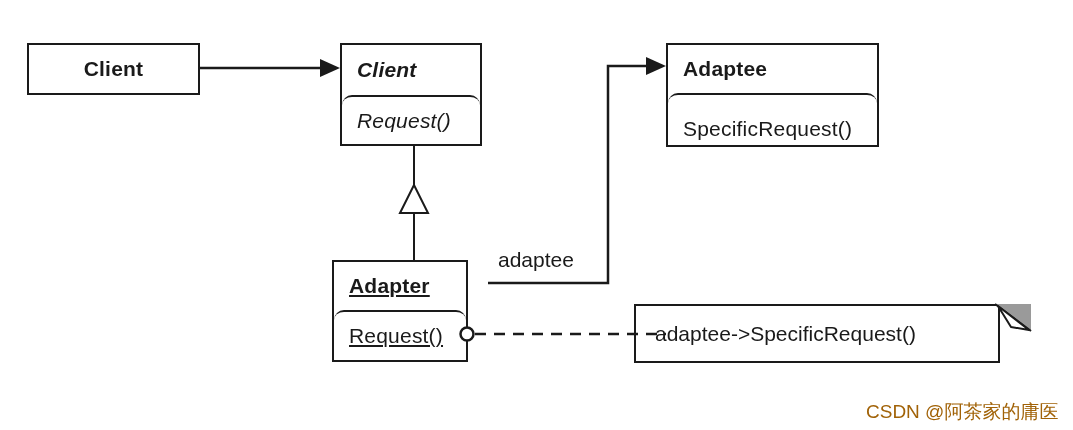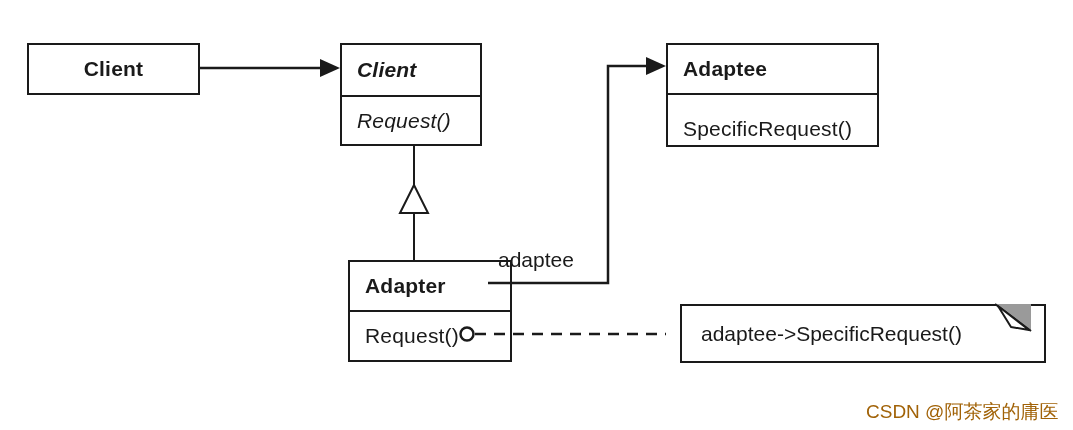--- a/index.html
+++ b/index.html
@@ -24,21 +24,21 @@
   }
   .compartment {
     box-sizing: border-box;
     display: flex;
     align-items: center;
     padding-left: 15px;
     font-size: 21px;
     letter-spacing: 0.2px;
     white-space: nowrap;
   }
-  .compartment.divided { border-top: 2px solid #1a1a1a; }
+  .compartment.divided { border-top: 2px solid #1a1a1a; border-radius: 10px; }
   .compartment.centered { justify-content: center; padding-left: 0; }
   .cls-name { font-weight: bold; }
   .italic { font-style: italic; }
   .note-box {
     position: absolute;
     box-sizing: border-box;
     border: 2px solid #1a1a1a;
     background: #ffffff;
     display: flex;
     align-items: center;
@@ -78,26 +78,26 @@
   <div class="uml-class" style="left:340px; top:43px; width:142px; height:103px;">
     <div class="compartment cls-name italic" style="height:50px;">Client</div>
     <div class="compartment divided italic" style="height:49px;">Request()</div>
   </div>
 
   <div class="uml-class" style="left:666px; top:43px; width:213px; height:104px;">
     <div class="compartment cls-name" style="height:48px;">Adaptee</div>
     <div class="compartment divided" style="height:69px;">SpecificRequest()</div>
   </div>
 
-  <div class="uml-class" style="left:348px; top:260px; width:164px; height:102px;">
+  <div class="uml-class" style="left:332px; top:260px; width:136px; height:102px;text-decoration:underline;">
     <div class="compartment cls-name" style="height:48px;">Adapter</div>
     <div class="compartment divided" style="height:50px;">Request()</div>
   </div>
 
-  <div class="note-box" style="left:680px; top:304px; width:366px; height:59px;">
+  <div class="note-box" style="left:634px; top:304px; width:366px; height:59px;">
     <span>adaptee-&gt;SpecificRequest()</span>
   </div>
 
   <div class="edge-label" style="left:498px; top:248px;">adaptee</div>
 
   <div class="watermark">CSDN @阿茶家的庸医</div>
 
   <svg class="overlay" width="1073" height="430" viewBox="0 0 1073 430">
 
     <g>

